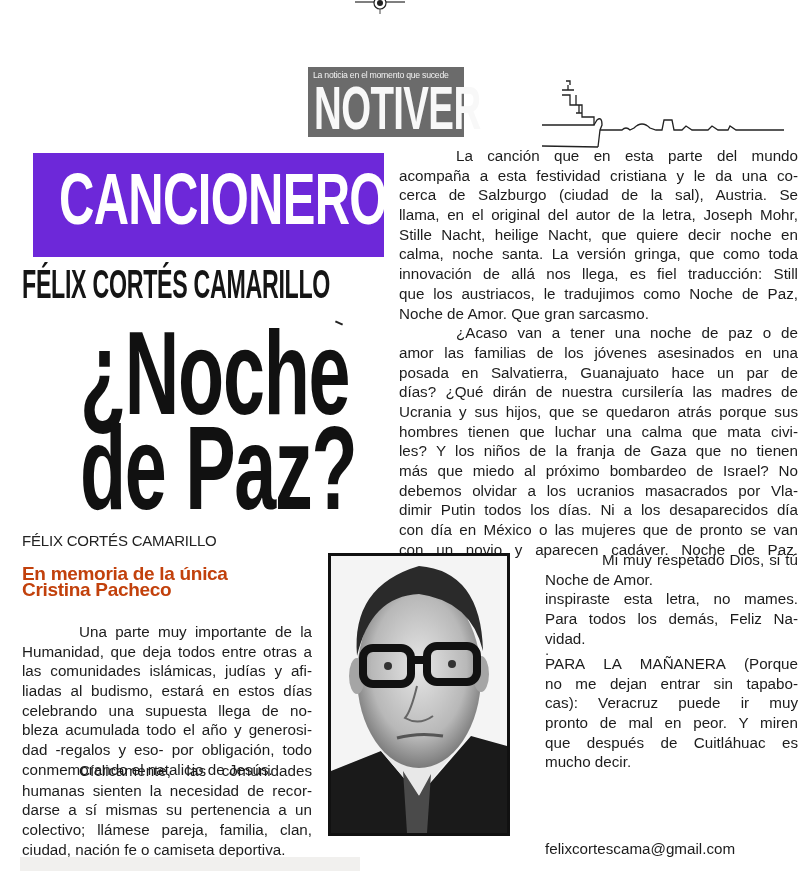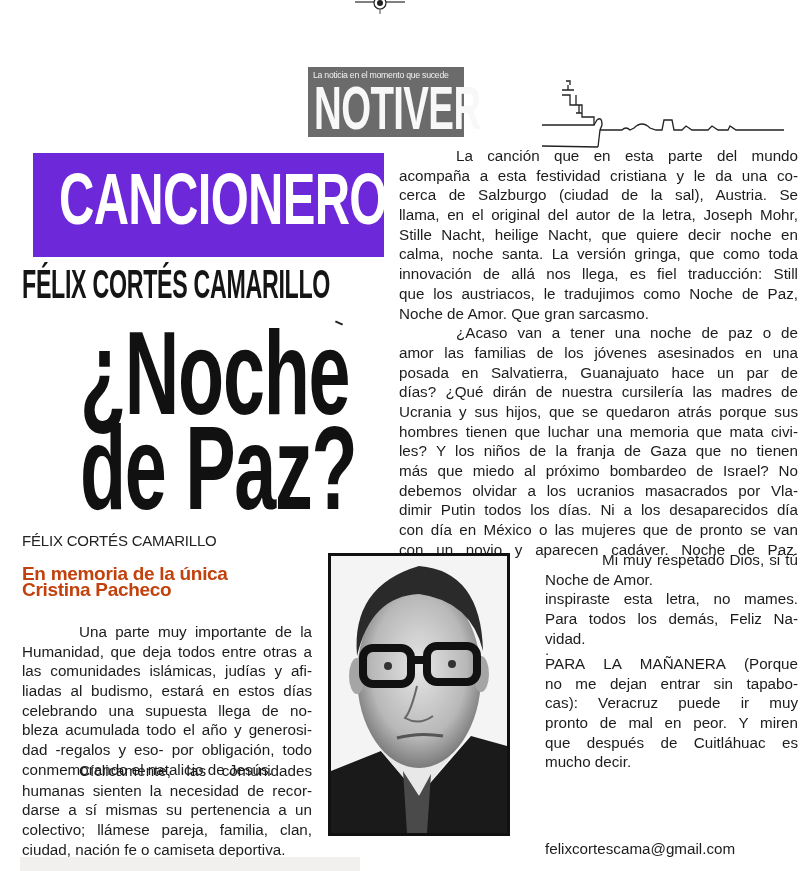--- a/index.html
+++ b/index.html
@@ -123,21 +123,21 @@
   <span class="ln">Stille Nacht, heilige Nacht, que quiere decir noche en</span>
   <span class="ln">calma, noche santa. La versión gringa, que como toda</span>
   <span class="ln">innovación de allá nos llega, es fiel traducción: Still</span>
   <span class="ln">que los austriacos, le tradujimos como Noche de Paz,</span>
   <span class="ln last">Noche de Amor. Que gran sarcasmo.</span>
   <span class="ln indent">¿Acaso van a tener una noche de paz o de</span>
   <span class="ln">amor las familias de los jóvenes asesinados en una</span>
   <span class="ln">posada en Salvatierra, Guanajuato hace un par de</span>
   <span class="ln">días? ¿Qué dirán de nuestra cursilería las madres de</span>
   <span class="ln">Ucrania y sus hijos, que se quedaron atrás porque sus</span>
-  <span class="ln">hombres tienen que luchar una memoria que mata civi-</span>
+  <span class="ln">hombres tienen que luchar una calma que mata civi-</span>
   <span class="ln">les? Y los niños de la franja de Gaza que no tienen</span>
   <span class="ln">más que miedo al próximo bombardeo de Israel? No</span>
   <span class="ln">debemos olvidar a los ucranios masacrados por Vla-</span>
   <span class="ln">dimir Putin todos los días. Ni a los desaparecidos día</span>
   <span class="ln">con día en México o las mujeres que de pronto se van</span>
   <span class="ln">con un novio y aparecen cadáver. Noche de Paz.</span>
 </div>
 
 <div class="col col-right2">
   <span class="ln indent">Mi muy respetado Dios, si tú</span>

